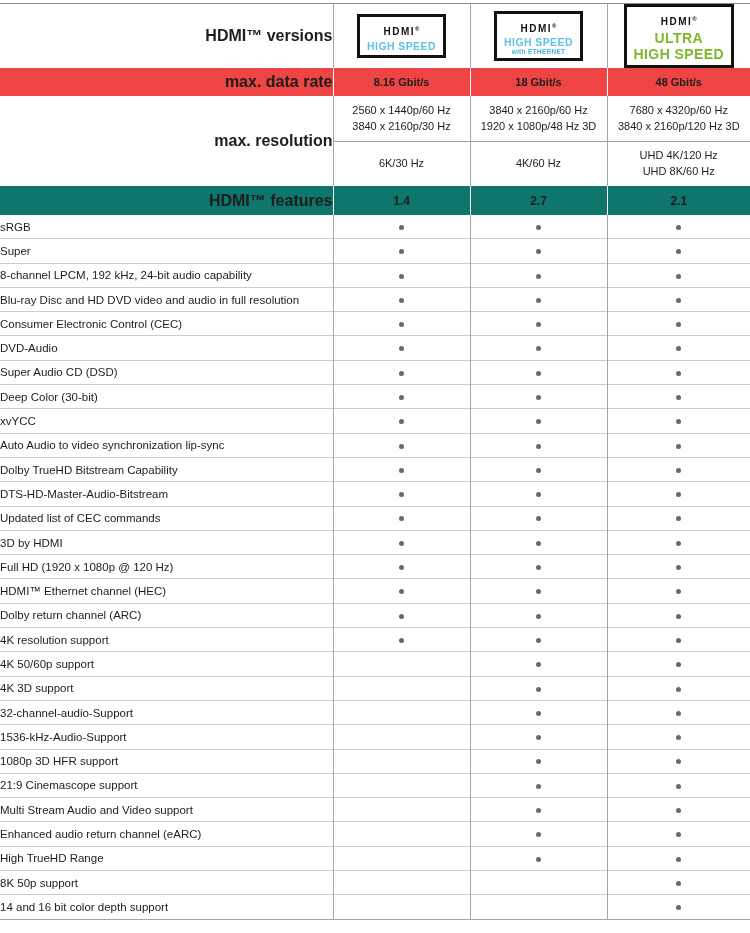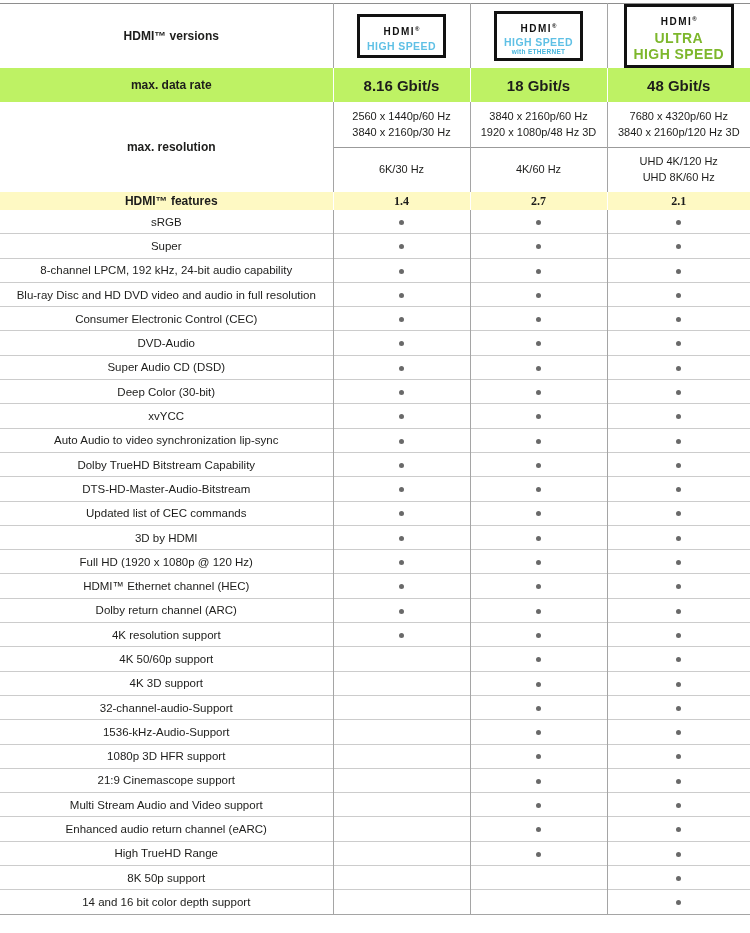--- a/index.html
+++ b/index.html
@@ -17,42 +17,42 @@
     border-bottom: 1px solid #a5a5a5;
   }
   td { padding: 0; vertical-align: middle; }
 
   
   td.vline { border-left: 1px solid #a5a5a5; }
   tr.datarate td.vline, tr.greenrow td.vline { border-left-color: #ffffff; }
 
   
   tr.versions td { height: 64px; }
-  tr.datarate td { height: 34px; background: #bef264; }
+  tr.datarate td { height: 28px; background: #ef4444; }
   tr.res1 td { height: 45px; }
   tr.res2 td { height: 44px; }
   tr.res2 td.vcell { border-top: 1px solid #9b9b9b; }
-  tr.greenrow td { height: 18px; background: #fef9c3; }
+  tr.greenrow td { height: 29px; background: #0f766e; }
 
   .leftlabel {
     font-weight: bold;
-    font-size: 12px;
+    font-size: 16px;
     padding-left: 10px;
-    text-align: center;
+    text-align: right;
   }
   .center { text-align: center; }
-  .boldval { font-weight: bold; font-size: 15px; }
+  .boldval { font-weight: bold; font-size: 11px; }
   .rescell {
     font-size: 11px;
     line-height: 1.45;
     white-space: pre-line;
     text-align: center;
     margin-left: 40px;
   }
-  .verval { font-weight: bold; font-size: 12px; font-family: Liberation Serif, serif; }
+  .verval { font-weight: bold; font-size: 12px; }
 
   
   .badge {
     display: inline-block;
     border: 3px solid #111111;
     background: #ffffff;
     padding: 4px 7px 3px 7px;
     text-align: center;
     line-height: 1.15;
     min-width: 62px;
@@ -92,21 +92,21 @@
 
   
   tr.feature td {
     height: 23.3px;
     border-top: 1px solid #cccccc;
   }
   tr.feature:first-child td { border-top: none; }
   td.flabel {
     font-size: 11.5px;
     padding-left: 0;
-    text-align: center;
+    text-align: left;
     white-space: nowrap;
     overflow: hidden;
   }
   td.dotcell { text-align: center; }
   .dot {
     display: inline-block;
     width: 5px;
     height: 5px;
     border-radius: 50%;
     background: #696969;

